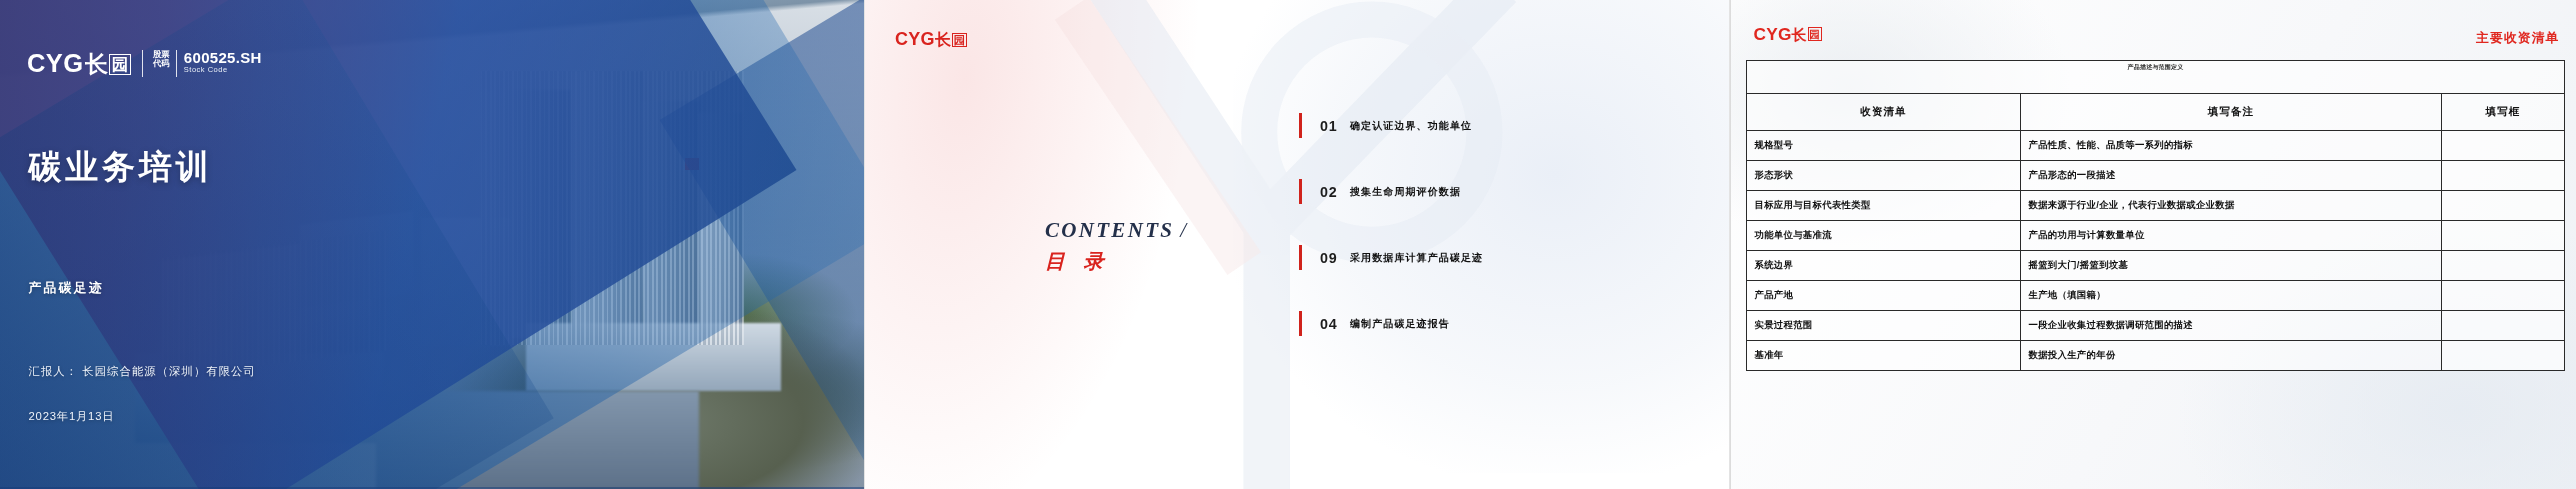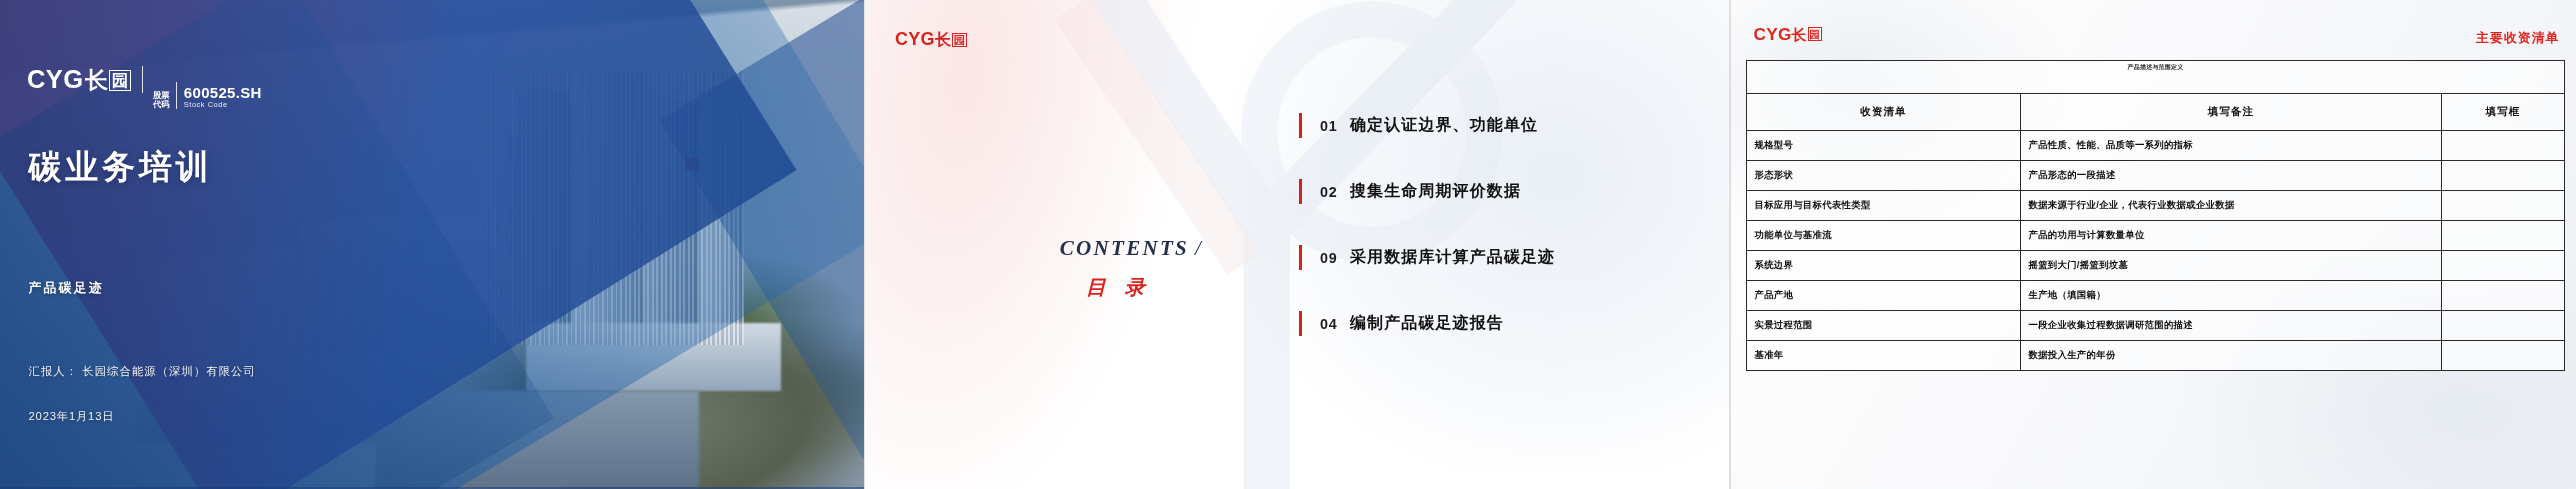--- a/index.html
+++ b/index.html
@@ -82,21 +82,21 @@
   .cov-logo{position:absolute;left:27px;top:50px;display:flex;align-items:center;gap:10.5px;}
   .cov-logo .mark{
     font-size:25.5px;font-weight:700;color:#fff;letter-spacing:0.4px;line-height:1;
     font-family:"Liberation Sans","DejaVu Sans",sans-serif;white-space:nowrap;
   }
   .cov-logo .mark .cn{font-size:23px;padding-left:1.5px;}
   .cov-logo .boxcn{
     display:inline-block;border:1.5px solid #fff;padding:0 1.5px;font-size:16.5px;line-height:19px;margin-left:0.8px;vertical-align:1.5px;
   }
   .cov-logo .divider{width:0.8px;height:27px;background:rgba(255,255,255,.85);}
-  .cov-logo .stockbox{display:flex;align-items:flex-end;gap:6.8px;margin-top:32px;}
+  .cov-logo .stockbox{display:flex;align-items:flex-start;gap:6.8px;}
   .cov-logo .cn2{font-size:8.3px;color:#fff;line-height:9px;text-align:center;font-weight:700;}
   .cov-logo .codecol{line-height:1.05;}
   .cov-logo .code{font-size:15px;font-weight:700;color:#fff;letter-spacing:0.3px;}
   .cov-logo .codesub{font-size:7.5px;color:#e8eef6;letter-spacing:0.5px;}
 
   .cov-title{
     position:absolute;left:28.5px;top:145px;color:#fff;font-size:33px;font-weight:700;letter-spacing:3.8px;
     text-shadow:0 1.5px 7.5px rgba(0,0,0,.28);
   }
   .cov-sub{
@@ -125,35 +125,35 @@
   .toc-wash-blue{
     position:absolute;right:-90px;top:-68px;width:586px;height:541px;
     background:radial-gradient(ellipse at 55% 45%, rgba(150,175,215,0.20) 0%, rgba(170,190,220,0.10) 50%, rgba(255,255,255,0) 75%);
   }
   .toc-y{
     position:absolute;left:154px;top:-22.5px;width:548px;height:526px;opacity:.55;
   }
   .toc-logo{position:absolute;left:30px;top:30px;font-size:18px;font-weight:700;color:#d9231e;letter-spacing:0.3px;line-height:1;}
   .toc-logo .boxcn{display:inline-block;border:1.5px solid #d9231e;padding:0 0.8px;font-size:11.3px;line-height:12.8px;margin-left:0.8px;vertical-align:1.5px;}
   .toc-logo .cn{font-size:16px;}
-  .toc-left{position:absolute;left:180px;top:236px;width:173px;text-align:center;}
+  .toc-left{position:absolute;left:180px;top:218px;width:173px;text-align:left;}
   .toc-contents{
     font-family:"Liberation Serif","DejaVu Serif",serif;
     font-style:italic;font-weight:700;font-size:21px;color:#24304a;letter-spacing:2.3px;
   }
   .toc-contents .slash{color:#24304a;font-weight:400;margin-left:6px;}
   .toc-mulu{
-    margin-top:13px;font-size:20px;font-weight:700;font-style:italic;color:#d9231e;letter-spacing:6.8px;
+    margin-top:5px;font-size:20px;font-weight:700;font-style:italic;color:#d9231e;letter-spacing:6.8px;
     padding-right:25.5px;font-family:"Liberation Serif","DejaVu Serif",serif;
   }
   .toc-list{position:absolute;left:434px;top:106px;width:391px;}
   .toc-item{display:flex;align-items:center;height:39px;margin-bottom:27px;}
   .toc-bar{width:3px;height:25.5px;background:#d0231c;flex:0 0 3px;margin-right:18px;}
   .toc-num{font-size:14.3px;font-weight:600;color:#1d1d1d;letter-spacing:0.8px;width:30px;flex:0 0 30px;}
-  .toc-text{font-size:16px;font-weight:700;color:#111;letter-spacing:1.1px;}
+  .toc-text{font-size:10px;font-weight:700;color:#111;letter-spacing:1.1px;}
 
   
   .slide-table{
     position:relative;width:848px;height:489px;flex:0 0 848px;background:#fdfdfd;overflow:hidden;
     border-left:0.8px solid #dcdcdc;
   }
   .tbl-wash{
     position:absolute;inset:0;
     background:
       radial-gradient(ellipse 316px 225px at 14% 18%, rgba(232,236,240,0.85) 0%, rgba(255,255,255,0) 70%),

